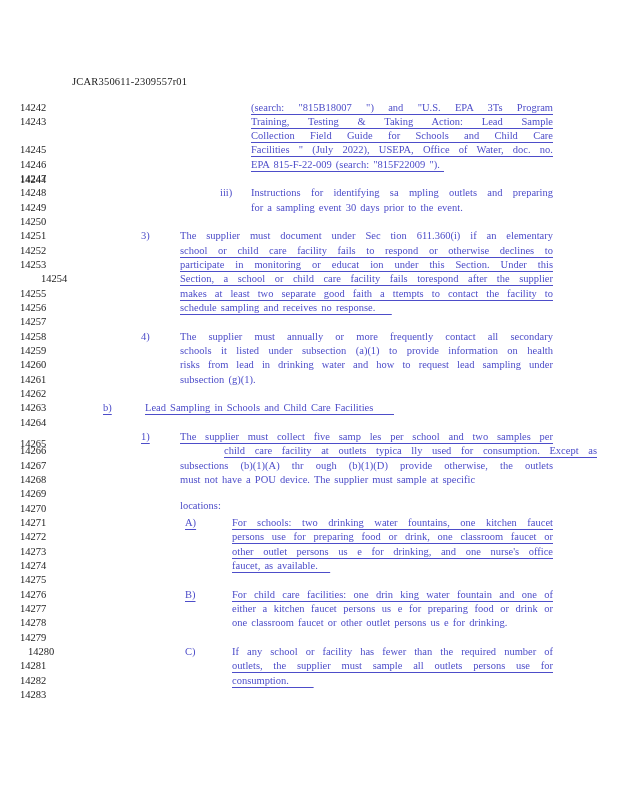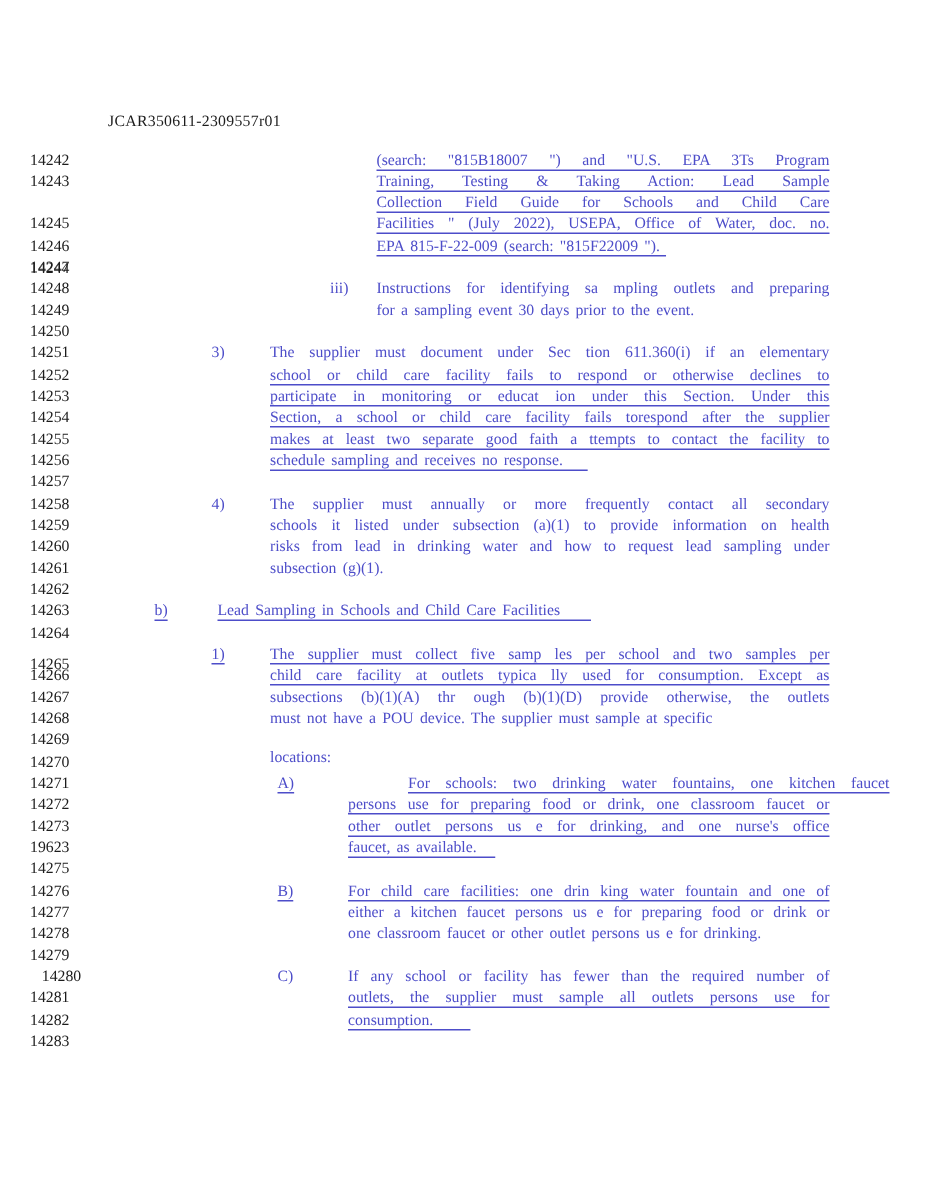--- a/index.html
+++ b/index.html
@@ -66,21 +66,21 @@
       <div class="num" style="top: 200.81px;">14249</div>
       <div class="seg col-iii-text" style="top: 200.81px;">for a sampling event 30 days prior to the event.</div>
       <div class="num" style="top: 215.14px;">14250</div>
       <div class="num" style="top: 229.47px;">14251</div>
       <div class="seg col-l1-label" style="top: 229.47px;">3)</div>
       <div class="seg col-l1-text j" style="top: 229.47px;">The supplier must document under Sec tion 611.360(i) if an elementary</div>
       <div class="num" style="top: 243.8px;">14252</div>
       <div class="seg col-l1-text u j" style="top: 243.8px;">school or child care facility fails to respond or otherwise declines to</div>
       <div class="num" style="top: 258.13px;">14253</div>
       <div class="seg col-l1-text u j" style="top: 258.13px;">participate in monitoring or educat ion under this Section. Under this</div>
-      <div class="num" style="top: 272.46px;">14254</div>
+      <div class="num" style="top: 272.46px; margin-left: 21px;">14254</div>
       <div class="seg col-l1-text u j" style="top: 272.46px;">Section, a school or child care facility fails torespond after the supplier</div>
       <div class="num" style="top: 286.79px;">14255</div>
       <div class="seg col-l1-text u j" style="top: 286.79px;">makes at least two separate good faith a ttempts to contact the facility to</div>
       <div class="num" style="top: 301.12px;">14256</div>
       <div class="seg col-l1-text u" style="top: 301.12px;">schedule sampling and receives no response.&nbsp;&nbsp;&nbsp;&nbsp;</div>
       <div class="num" style="top: 315.45px;">14257</div>
       <div class="num" style="top: 329.78px;">14258</div>
       <div class="seg col-l1-label" style="top: 329.78px;">4)</div>
       <div class="seg col-l1-text j" style="top: 329.78px;">The supplier must annually or more frequently contact all secondary</div>
       <div class="num" style="top: 344.11px;">14259</div>
@@ -91,36 +91,36 @@
       <div class="seg col-l1-text" style="top: 372.77px;">subsection (g)(1).</div>
       <div class="num" style="top: 387.1px;">14262</div>
       <div class="num" style="top: 401.43px;">14263</div>
       <div class="seg col-b-label u" style="top: 401.43px;">b)</div>
       <div class="seg col-b-text u" style="top: 401.43px;">Lead Sampling in Schools and Child Care Facilities&nbsp;&nbsp;&nbsp;&nbsp;&nbsp;</div>
       <div class="num" style="top: 415.76px;">14264</div>
       <div class="num" style="top: 437px;">14265</div>
       <div class="seg col-l1-label u" style="top: 430.09px;">1)</div>
       <div class="seg col-l1-text u j" style="top: 430.09px;">The supplier must collect five samp les per school and two samples per</div>
       <div class="num" style="top: 444.42px;">14266</div>
-      <div class="seg col-l1-text u j" style="top: 444.42px;">child care facility at outlets typica lly used for consumption. Except as</div>
+      <div class="seg col-l1-text u j" style="top: 444.42px; margin-left: 44px;">child care facility at outlets typica lly used for consumption. Except as</div>
       <div class="num" style="top: 458.75px;">14267</div>
       <div class="seg col-l1-text j" style="top: 458.75px;">subsections (b)(1)(A) thr ough (b)(1)(D) provide otherwise, the outlets</div>
       <div class="num" style="top: 473.08px;">14268</div>
       <div class="seg col-l1-text" style="top: 473.08px;">must not have a POU device. The supplier must sample at specific</div>
       <div class="num" style="top: 487.41px;">14269</div>
       <div class="seg col-l1-text" style="top: 487.41px; margin-top: 12px;">locations:</div>
       <div class="num" style="top: 501.74px;">14270</div>
       <div class="num" style="top: 516.07px;">14271</div>
       <div class="seg col-abc-label u" style="top: 516.07px;">A)</div>
-      <div class="seg col-abc-text u j" style="top: 516.07px; margin-left: 40px;">For schools: two drinking water fountains, one kitchen faucet</div>
+      <div class="seg col-abc-text u j" style="top: 516.07px;">For schools: two drinking water fountains, one kitchen faucet</div>
       <div class="num" style="top: 530.4px;">14272</div>
       <div class="seg col-abc-text u j" style="top: 530.4px;">persons use for preparing food or drink, one classroom faucet or</div>
       <div class="num" style="top: 544.73px;">14273</div>
       <div class="seg col-abc-text u j" style="top: 544.73px;">other outlet persons us e for drinking, and one nurse's office</div>
-      <div class="num" style="top: 559.06px;">19623</div>
+      <div class="num" style="top: 559.06px;">14274</div>
       <div class="seg col-abc-text u" style="top: 559.06px;">faucet, as available.&nbsp;&nbsp;&nbsp;</div>
       <div class="num" style="top: 573.39px;">14275</div>
       <div class="num" style="top: 587.72px;">14276</div>
       <div class="seg col-abc-label u" style="top: 587.72px;">B)</div>
       <div class="seg col-abc-text u j" style="top: 587.72px;">For child care facilities: one drin king water fountain and one of</div>
       <div class="num" style="top: 602.05px;">14277</div>
       <div class="seg col-abc-text j" style="top: 602.05px;">either a kitchen faucet persons us e for preparing food or drink or</div>
       <div class="num" style="top: 616.38px;">14278</div>
       <div class="seg col-abc-text" style="top: 616.38px;">one classroom faucet or other outlet persons us e for drinking.</div>
       <div class="num" style="top: 630.71px;">14279</div>

